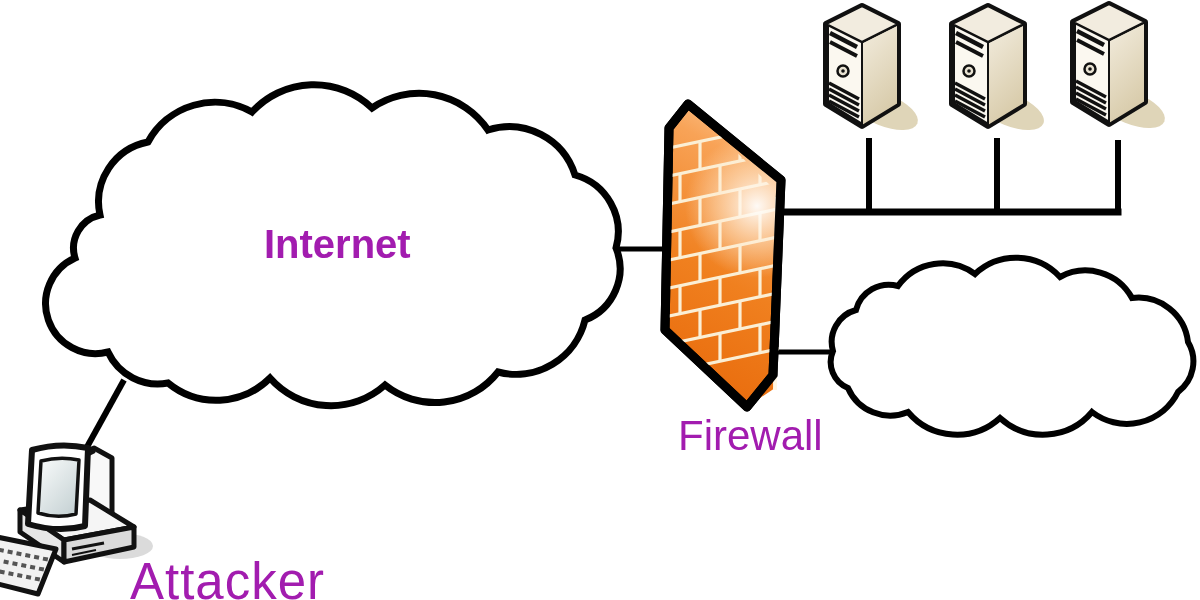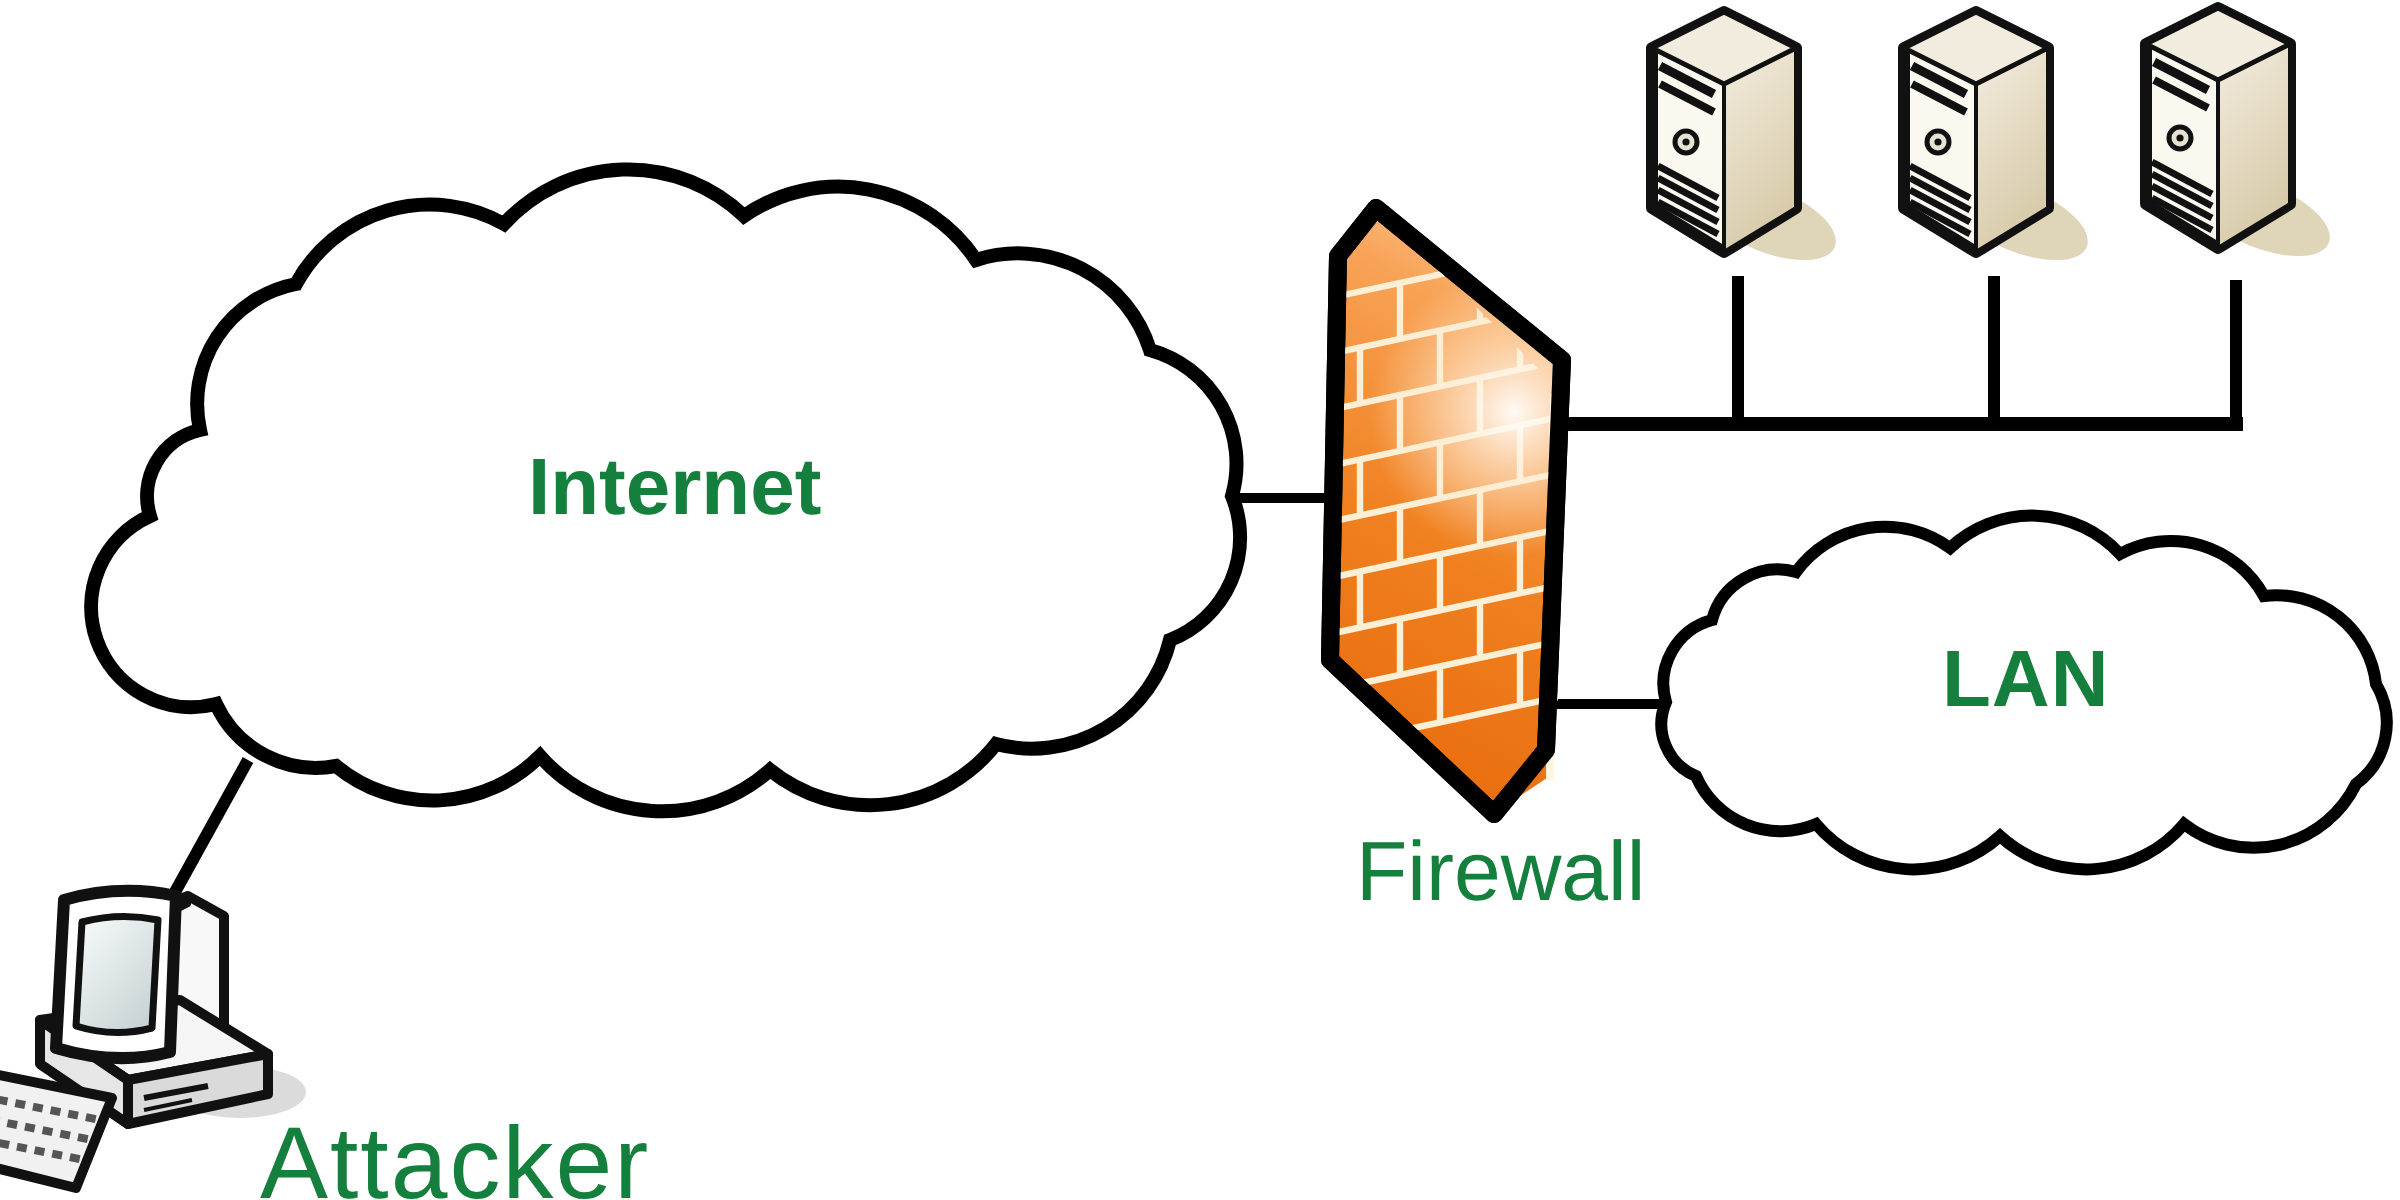--- a/index.html
+++ b/index.html
@@ -9,21 +9,21 @@
   }
   .stage {
     position: relative;
     width: 1200px; height: 600px;
     background: #ffffff;
     overflow: hidden;
   }
   .stage svg { position: absolute; left: 0; top: 0; }
   .node-label {
     position: absolute;
-    color: #15803d;
+    color: #a21caf;
     line-height: 1;
     white-space: nowrap;
     user-select: none;
   }
   .label-bold { font-weight: bold; }
   #internet-label { left: 264px; top: 224px; font-size: 40px; }
   #lan-label      { left: 971px; top: 320px; font-size: 40px; letter-spacing: 0.5px; }
   #firewall-label { left: 678px; top: 415px; font-size: 42px; text-align: right; }
   #attacker-label { left: 130px; top: 556px; font-size: 51px; letter-spacing: 1px; }
 </style>
@@ -179,17 +179,16 @@
       <path d="M -8,536 L 56,549 L 38,594 L -26,578 Z" fill="#F1F1F1" stroke="#111111" stroke-width="5"></path>
       <g stroke="#555555" stroke-width="4" stroke-dasharray="5 4">
         <path d="M -10,548 L 50,560"></path>
         <path d="M -14,558 L 46,570"></path>
         <path d="M -18,568 L 42,580"></path>
       </g>
     </g>
   </svg>
 
   <div id="internet-label" class="node-label label-bold">Internet</div>
-  <div id="lan-label" class="node-label label-bold">LAN</div>
   <div id="firewall-label" class="node-label">Firewall</div>
   <div id="attacker-label" class="node-label">Attacker</div>
 
 </div>
 
 </body></html>

